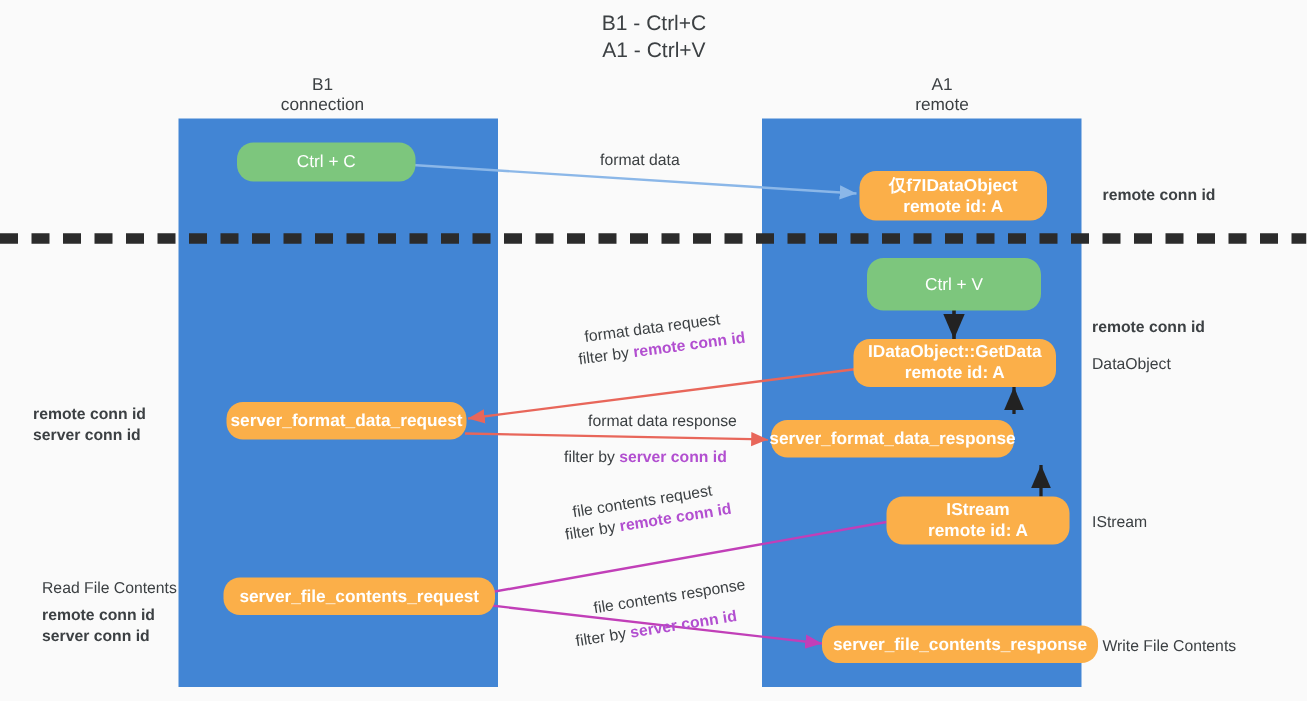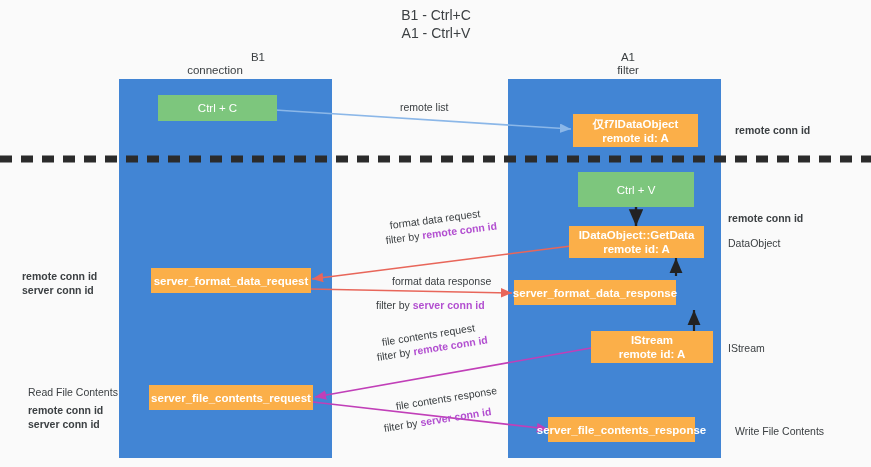--- a/index.html
+++ b/index.html
@@ -45,20 +45,21 @@
     box-sizing:border-box;
     display:flex;
     flex-direction:column;
     align-items:center;
     justify-content:center;
     color:#ffffff;
     font-size:11.5px;
     line-height:14px;
     text-align:center;
     padding:2px 4px;
+    border-radius:11px;
   }
   .node.orange{background:#fbaf49;font-weight:bold;}
   .node.green{background:#7dc67d;}
   .node .l2{font-size:11.5px;}
 
   
   .lbl{
     position:absolute;
     color:#3c4043;
     font-size:10.5px;
@@ -78,25 +79,25 @@
   }
 </style>
 </head>
 <body>
 
 <div id="stage">
 
   <div class="title" style="left:336px;top:6px;width:200px;">B1 - Ctrl+C</div>
   <div class="title" style="left:336px;top:24px;width:200px;">A1 - Ctrl+V</div>
 
-  <div class="col-head" style="left:165px;top:50px;width:100px;text-align:right;">B1</div>
+  <div class="col-head" style="left:165px;top:50px;width:100px;">B1</div>
   <div class="col-head" style="left:165px;top:63px;width:100px;">connection</div>
 
   <div class="col-head" style="left:578px;top:50px;width:100px;">A1</div>
-  <div class="col-head" style="left:578px;top:63px;width:100px;">filter</div>
+  <div class="col-head" style="left:578px;top:63px;width:100px;">remote</div>
 
   <div class="lane" style="left:119px;top:79px;width:213px;height:379px;"></div>
   <div class="lane" style="left:508px;top:79px;width:213px;height:379px;"></div>
 
   <svg id="wires" viewBox="0 0 871 467">
     <defs>
       <marker id="ah-blue" markerWidth="8" markerHeight="8" refX="7" refY="3" orient="auto">
         <path d="M0,0 L7,3 L0,6 z" fill="#8bb7e8"></path>
       </marker>
       <marker id="ah-red" markerWidth="8" markerHeight="8" refX="7" refY="3" orient="auto">
@@ -152,29 +153,29 @@
 
   <div class="node orange" style="left:151px;top:268px;width:160px;height:25px;">
     <span>server_format_data_request</span>
   </div>
 
   <div class="node orange" style="left:591px;top:331px;width:122px;height:32px;">
     <span>IStream</span>
     <span class="l2">remote id: A</span>
   </div>
 
-  <div class="node orange" style="left:149px;top:385px;width:164px;height:25px;">
+  <div class="node orange" style="left:149px;top:385px;width:181px;height:25px;">
     <span>server_file_contents_request</span>
   </div>
 
-  <div class="node orange" style="left:548px;top:417px;width:147px;height:25px;">
+  <div class="node orange" style="left:548px;top:417px;width:184px;height:25px;">
     <span>server_file_contents_response</span>
   </div>
 
-  <div class="lbl" style="left:400px;top:101px;">remote list</div>
+  <div class="lbl" style="left:400px;top:101px;">format data</div>
 
   <div class="lbl rot-a" style="left:389px;top:219px;">format data request</div>
   <div class="lbl rot-a" style="left:385px;top:234px;">
     <span>filter by </span><span class="purple">remote conn id</span>
   </div>
 
   <div class="lbl" style="left:392px;top:275px;">format data response</div>
   <div class="lbl" style="left:376px;top:299px;">
     <span>filter by </span><span class="purple">server conn id</span>
   </div>

